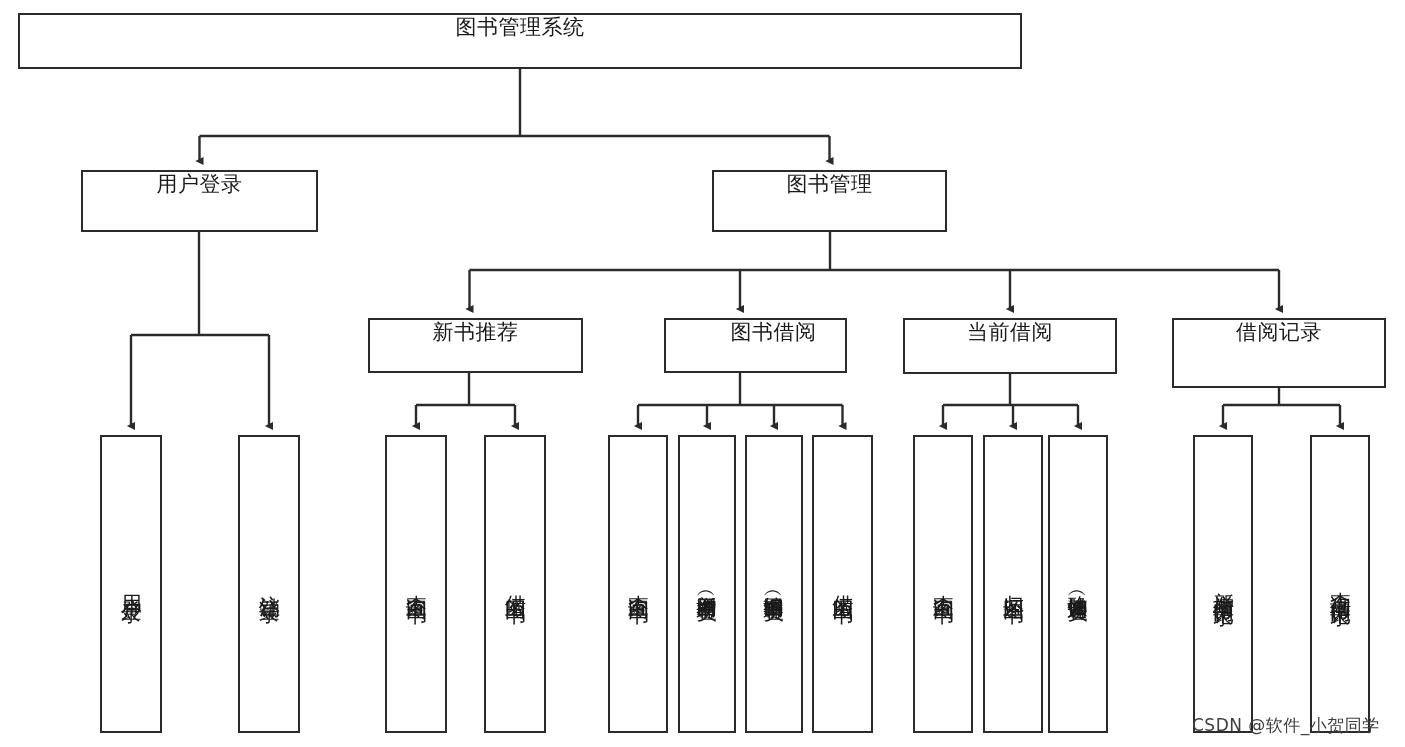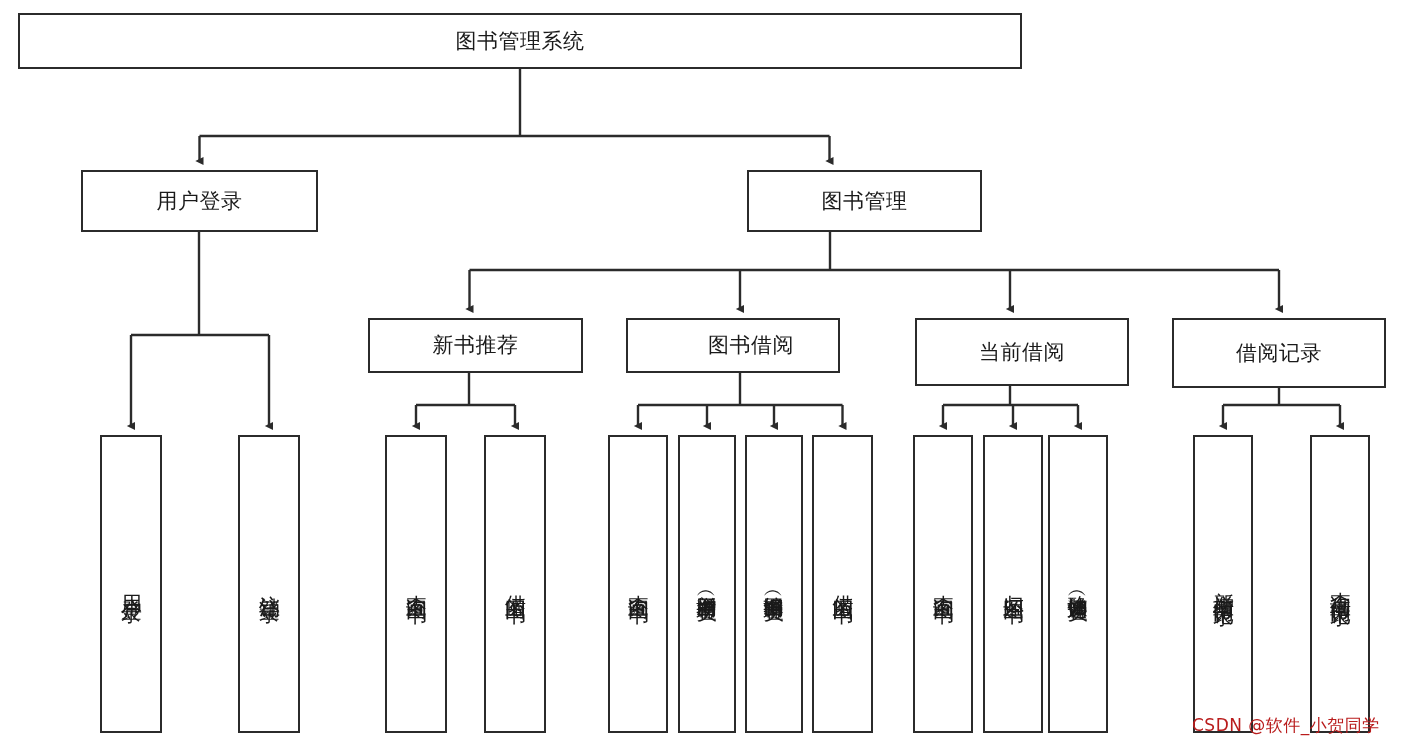--- a/index.html
+++ b/index.html
@@ -25,21 +25,20 @@
     width: 1405px;
     height: 747px;
     pointer-events: none;
   }
   .node {
     position: absolute;
     box-sizing: border-box;
     background: #ffffff;
     border: 2px solid #2b2b2b;
     display: flex;
-    align-items: center;
     justify-content: center;
     overflow: hidden;
   }
   .node-label {
     color: #1a1a1a;
     line-height: 1.18;
     text-align: center;
     white-space: nowrap;
   }
   .node.horizontal .node-label {
@@ -56,21 +55,21 @@
     font-size: 21px;
     letter-spacing: 3px;
     line-height: 1;
   }
   .node.vertical.tight .node-label {
     letter-spacing: 1px;
     font-size: 20px;
   }
   .watermark {
     position: absolute;
-    color: #b91c1c;
+    color: #404040;
     font-size: 17px;
     white-space: nowrap;
     letter-spacing: 0.5px;
   }
 </style>
 </head>
 <body>
 
 <div id="diagram-root">
   <svg class="edge-layer" viewBox="0 0 1405 747" xmlns="http://www.w3.org/2000/svg">
@@ -115,30 +114,30 @@
         <line x1="1340" y1="405" x2="1340" y2="426" stroke="#2b2b2b" stroke-width="2.4" marker-end="url(#arrowhead)"></line>
       </g>
   </svg>
   <div id="node-group">
       <div class="node horizontal" style="left: 18px; top: 13px; width: 1004px; height: 56px;">
         <span class="node-label">图书管理系统</span>
       </div>
       <div class="node horizontal" style="left: 81px; top: 170px; width: 237px; height: 62px;">
         <span class="node-label">用户登录</span>
       </div>
-      <div class="node horizontal" style="left: 712px; top: 170px; width: 235px; height: 62px; margin-left: 35px;">
+      <div class="node horizontal" style="left: 712px; top: 170px; width: 235px; height: 62px;">
         <span class="node-label">图书管理</span>
       </div>
       <div class="node horizontal" style="left: 368px; top: 318px; width: 215px; height: 55px;">
         <span class="node-label">新书推荐</span>
       </div>
-      <div class="node horizontal" style="left: 626px; top: 318px; width: 214px; height: 55px; padding-left: 36px;">
+      <div class="node horizontal" style="left: 664px; top: 318px; width: 183px; height: 55px; padding-left: 36px;">
         <span class="node-label">图书借阅</span>
       </div>
-      <div class="node horizontal" style="left: 903px; top: 318px; width: 214px; height: 68px; margin-left: 12px;">
+      <div class="node horizontal" style="left: 903px; top: 318px; width: 214px; height: 56px;">
         <span class="node-label">当前借阅</span>
       </div>
       <div class="node horizontal" style="left: 1172px; top: 318px; width: 214px; height: 70px;">
         <span class="node-label">借阅记录</span>
       </div>
       <div class="node vertical" style="left: 100px; top: 435px; width: 62px; height: 298px;">
         <span class="node-label">用户登录</span>
       </div>
       <div class="node vertical" style="left: 238px; top: 435px; width: 62px; height: 298px;">
         <span class="node-label">注销登录</span>

